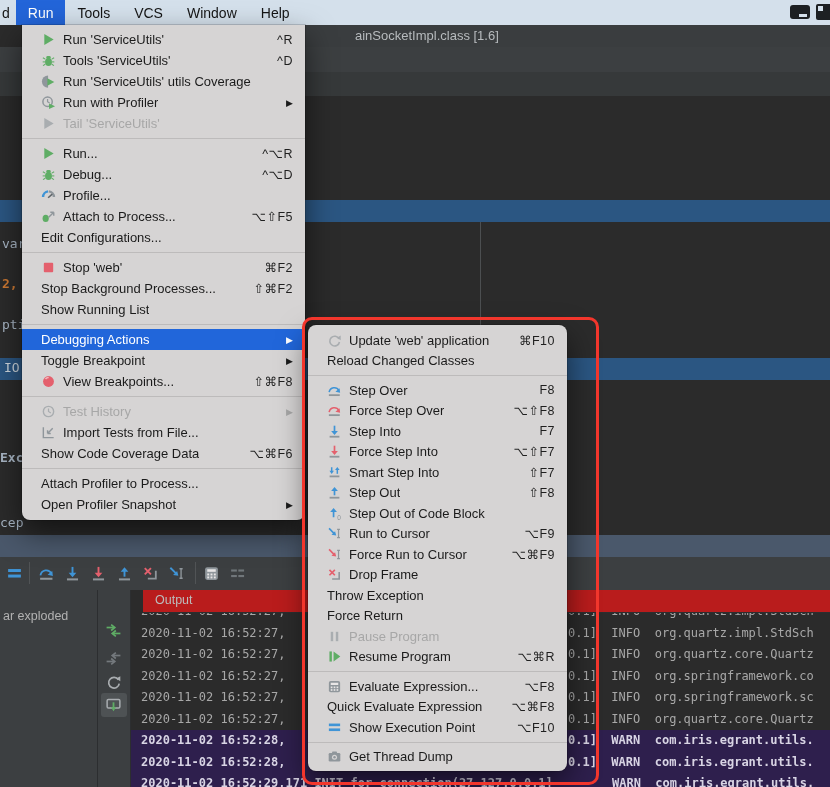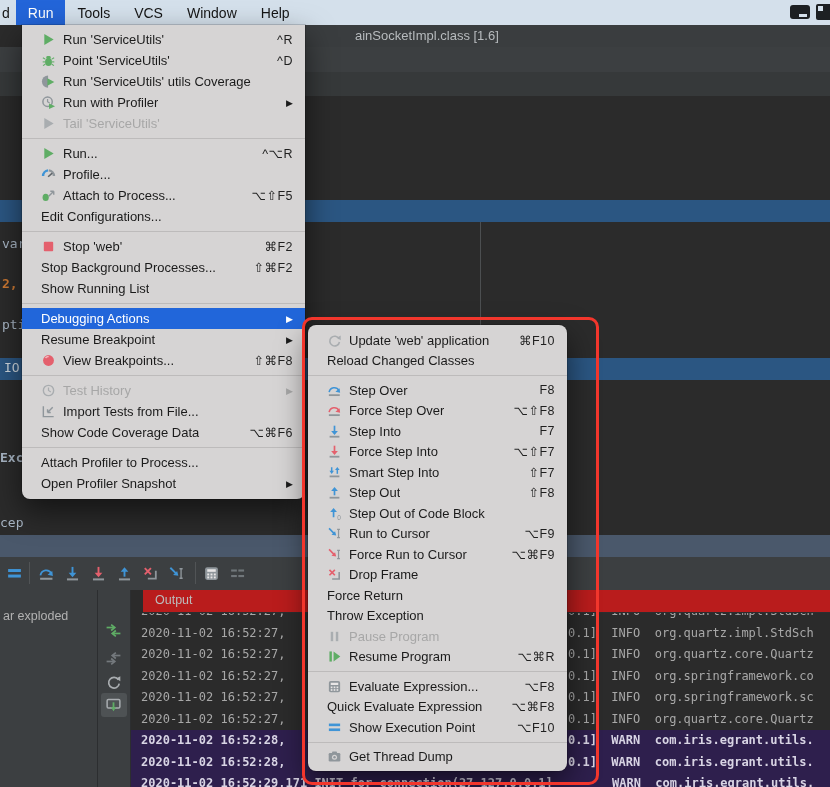--- a/index.html
+++ b/index.html
@@ -245,21 +245,21 @@
               <path d="M4.3 9.5 H1.8"></path>
               <path d="M4.5 12 L2.2 13.5"></path>
    <path d="M11.5 6.5 L14 5"></path>
               <path d="M11.7 9.5 H14.2"></path>
               <path d="M11.5 12 L13.8 13.5"></path>
             </g>
    <rect x="5.6" y="3.2" width="4.8" height="3.2" rx="1.5" fill="#5fad65"></rect>
    <ellipse cx="8" cy="9.6" rx="3.7" ry="4.2" fill="#5fad65"></ellipse>
           </svg>
         </span>
-        <span class="mi-label">Point 'ServiceUtils'</span>
+        <span class="mi-label">Tools 'ServiceUtils'</span>
         <span class="mi-right">^D</span>
       </div>
       <div class="menu-item">
         <span class="mi-icon">
           <svg viewBox="0 0 16 16" width="15" height="15" style="width:100%;height:100%" xmlns="http://www.w3.org/2000/svg">
             <path d="M7.5 1.5 A6.3 6.3 0 1 0 7.5 14.6 Z" fill="#8f969b"></path>
    <polygon points="6.8,4.4 14.2,8.4 6.8,12.4" fill="#5fad65"></polygon>
           </svg>
         </span>
         <span class="mi-label">Run 'ServiceUtils' utils Coverage</span>
@@ -289,20 +289,38 @@
           <svg viewBox="0 0 16 16" width="15" height="15" style="width:100%;height:100%" xmlns="http://www.w3.org/2000/svg">
             <polygon points="3.5,2.2 13.5,8 3.5,13.8" fill="#5fad65"></polygon>
           </svg>
         </span>
         <span class="mi-label">Run...</span>
         <span class="mi-right">^⌥R</span>
       </div>
       <div class="menu-item">
         <span class="mi-icon">
           <svg viewBox="0 0 16 16" width="15" height="15" style="width:100%;height:100%" xmlns="http://www.w3.org/2000/svg">
+            <g stroke="#5fad65" stroke-width="1.1">
+   <path d="M4.5 6.5 L2 5"></path>
+              <path d="M4.3 9.5 H1.8"></path>
+              <path d="M4.5 12 L2.2 13.5"></path>
+   <path d="M11.5 6.5 L14 5"></path>
+              <path d="M11.7 9.5 H14.2"></path>
+              <path d="M11.5 12 L13.8 13.5"></path>
+            </g>
+   <rect x="5.6" y="3.2" width="4.8" height="3.2" rx="1.5" fill="#5fad65"></rect>
+   <ellipse cx="8" cy="9.6" rx="3.7" ry="4.2" fill="#5fad65"></ellipse>
+          </svg>
+        </span>
+        <span class="mi-label">Debug...</span>
+        <span class="mi-right">^⌥D</span>
+      </div>
+      <div class="menu-item">
+        <span class="mi-icon">
+          <svg viewBox="0 0 16 16" width="15" height="15" style="width:100%;height:100%" xmlns="http://www.w3.org/2000/svg">
             <path d="M2.2 9.6 A6 6 0 0 1 7.6 3.6" fill="none" stroke="#3f94d6" stroke-width="2.6"></path>
    <path d="M8.4 3.6 A6 6 0 0 1 13.8 9.6" fill="none" stroke="#8f969b" stroke-width="2.6"></path>
    <path d="M7.6 10.4 L12 6.6" stroke="#5f6569" stroke-width="1.7"></path>
           </svg>
         </span>
         <span class="mi-label">Profile...</span>
       </div>
       <div class="menu-item">
         <span class="mi-icon">
           <svg viewBox="0 0 16 16" width="15" height="15" style="width:100%;height:100%" xmlns="http://www.w3.org/2000/svg">
@@ -332,21 +350,21 @@
       </div>
       <div class="menu-item">
         <span class="mi-label">Show Running List</span>
       </div>
       <div class="menu-sep"></div>
       <div class="menu-item highlighted">
         <span class="mi-label">Debugging Actions</span>
         <span class="mi-arrow">▶</span>
       </div>
       <div class="menu-item">
-        <span class="mi-label">Resume Breakpoint</span>
+        <span class="mi-label">Toggle Breakpoint</span>
         <span class="mi-arrow">▶</span>
       </div>
       <div class="menu-item">
         <span class="mi-icon">
           <svg viewBox="0 0 16 16" width="15" height="15" style="width:100%;height:100%" xmlns="http://www.w3.org/2000/svg">
             <circle cx="8" cy="8" r="5.8" fill="#e4606d"></circle>
    <path d="M4.8 5.4 A4.2 4.2 0 0 1 8.2 3.8" stroke="rgba(255,255,255,.55)" stroke-width="1.7" fill="none"></path>
           </svg>
         </span>
         <span class="mi-label">View Breakpoints...</span>
@@ -503,24 +521,24 @@
       <div class="menu-item">
         <span class="mi-icon">
           <svg viewBox="0 0 16 16" width="15" height="15" style="width:100%;height:100%" xmlns="http://www.w3.org/2000/svg">
             <path d="M2.6 3 L8.4 8.8 M8.4 3 L2.6 8.8" stroke="#e4606d" stroke-width="1.8"></path>
    <path d="M5.5 12.8 H13 V5.3" fill="none" stroke="#8f969b" stroke-width="1.7"></path>
           </svg>
         </span>
         <span class="mi-label">Drop Frame</span>
       </div>
       <div class="menu-item">
+        <span class="mi-label">Throw Exception</span>
+      </div>
+      <div class="menu-item">
         <span class="mi-label">Force Return</span>
-      </div>
-      <div class="menu-item">
-        <span class="mi-label">Throw Exception</span>
       </div>
       <div class="menu-item disabled">
         <span class="mi-icon">
           <svg viewBox="0 0 16 16" width="15" height="15" style="width:100%;height:100%" xmlns="http://www.w3.org/2000/svg">
             <rect x="4" y="3" width="2.6" height="10" fill="#a9adb0"></rect>
    <rect x="9.4" y="3" width="2.6" height="10" fill="#a9adb0"></rect>
           </svg>
         </span>
         <span class="mi-label">Pause Program</span>
       </div>

